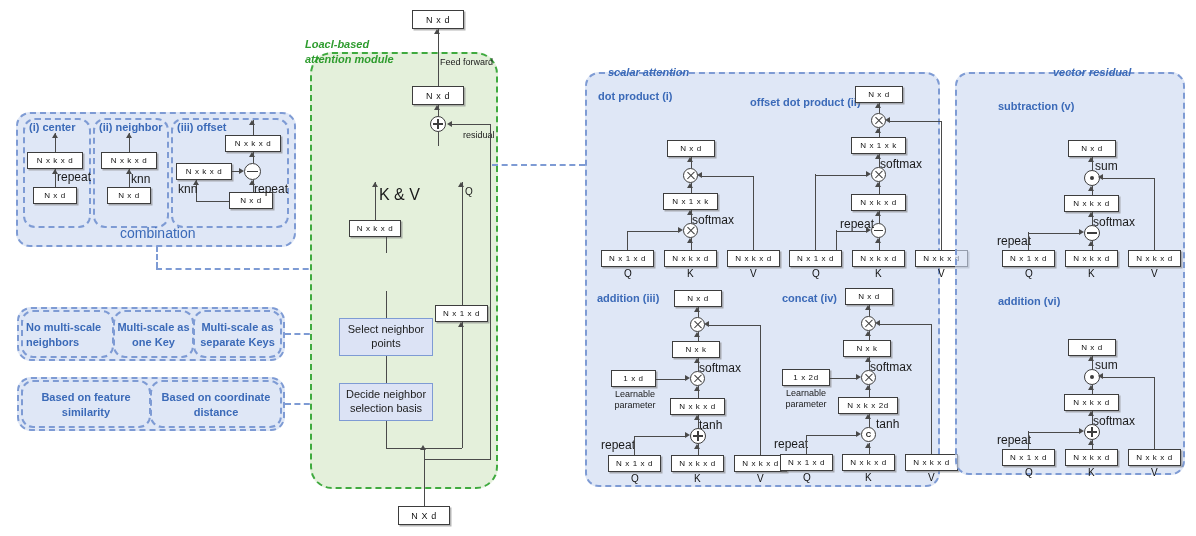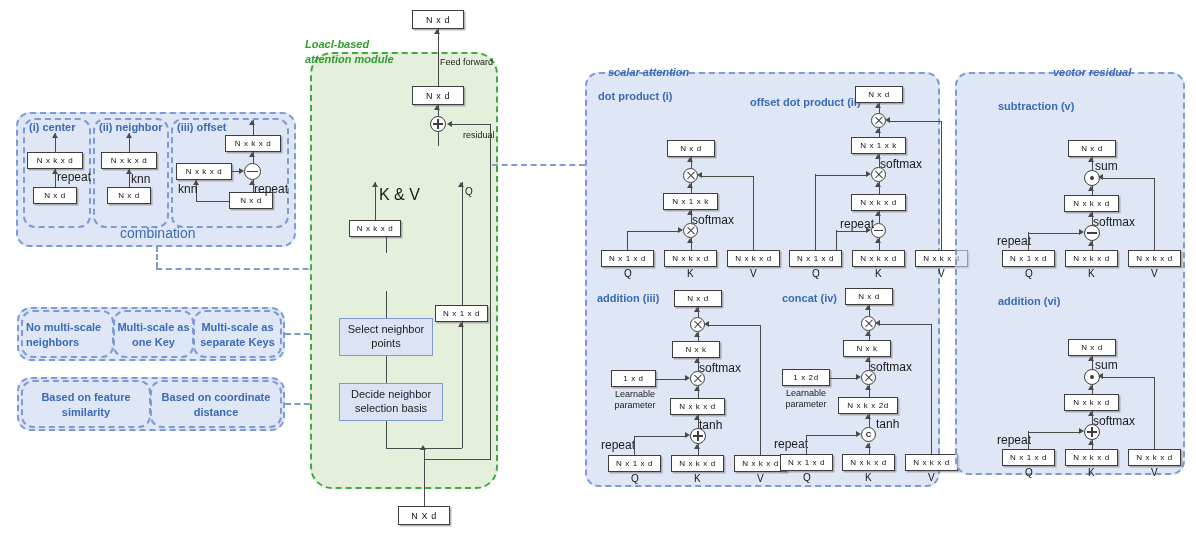--- a/index.html
+++ b/index.html
@@ -170,21 +170,21 @@
   <div class="ar-up" style="left:371.5px;top:182px;"></div>
   <div class="lbl big" style="left:379px;top:186px;font-size:16px;">K &amp; V</div>
   <div class="ln lnv" style="left:461.5px;top:182px;height:123px;"></div>
   <div class="ar-up" style="left:458px;top:182px;"></div>
   <div class="lbl" style="left:465px;top:186px;font-size:10px;">Q</div>
 
   <div class="tbox" style="left:349px;top:220px;width:52px;height:17px;">N x k x d</div>
   <div class="tbox" style="left:435px;top:305px;width:53px;height:17px;">N x 1 x d</div>
 
   <div class="pbox" style="left:339px;top:318px;width:94px;height:38px;">Select neighbor points</div>
-  <div class="pbox" style="left:339px;top:383px;width:104px;height:38px;text-align:center;">Decide neighbor selection basis</div>
+  <div class="pbox" style="left:339px;top:383px;width:94px;height:38px;text-align:center;">Decide neighbor selection basis</div>
 
   <div class="ln lnv" style="left:386px;top:237px;height:16px;"></div>
   <div class="ln lnv" style="left:386px;top:291px;height:27px;"></div>
   <div class="ln lnv" style="left:386px;top:356px;height:27px;"></div>
   <div class="ln lnv" style="left:386px;top:421px;height:27px;"></div>
   <div class="ln lnh" style="left:386px;top:447.5px;width:76px;"></div>
   <div class="ln lnv" style="left:461.5px;top:322px;height:126px;"></div>
   <div class="ar-up" style="left:458px;top:322px;"></div>
 
   <div class="ln lnv" style="left:423.5px;top:448px;height:58px;"></div>

